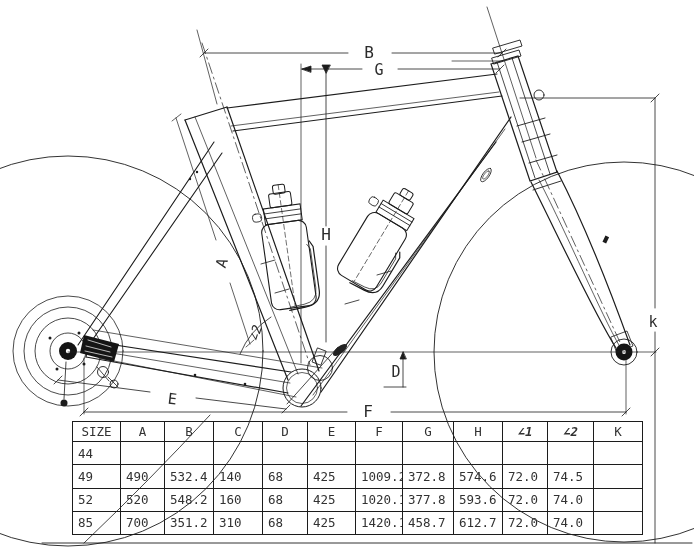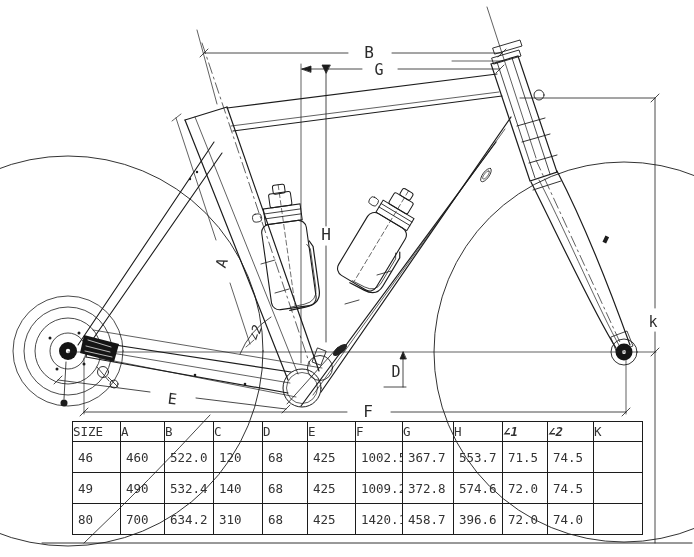--- a/index.html
+++ b/index.html
@@ -9,21 +9,21 @@
   svg text{fill:#2b2b2b;font-family:"DejaVu Sans Mono","Liberation Mono",monospace;}
   .dimlbl{font-size:15px;}
   .dimlbl-big{font-size:16px;}
   .dimlbl-sm{font-size:13px;font-style:italic;}
   
   #geo-table{position:absolute;left:72px;top:421px;width:570px;height:114px;
              border-collapse:collapse;table-layout:fixed;background:transparent;}
   #geo-table th,#geo-table td{border:1px solid #1c1c1c;padding:0 0 0 5px;margin:0;
              height:19px;font-size:12.5px;font-weight:normal;color:#323232;
              text-align:left;white-space:nowrap;overflow:hidden;background:transparent;}
-  #geo-table th{padding:0;}
+  #geo-table th{text-align:center;padding:0;}
   #geo-table th.angle-col{font-style:italic;font-weight:bold;}
 </style>
 </head>
 <body>
 
 <div id="stage">
 
 <svg width="694" height="557" viewBox="0 0 694 557">
   <g stroke="#1c1c1c" fill="none" stroke-linecap="round">
 
@@ -223,57 +223,71 @@
           <th>F</th>
           <th>G</th>
           <th>H</th>
           <th class="angle-col">∠1</th>
           <th class="angle-col">∠2</th>
           <th>K</th>
         </tr>
       </thead>
   <tbody>
         <tr>
-          <td>46</td>
-          <td>460</td>
-          <td>522.0</td>
-          <td>120</td>
-          <td>68</td>
-          <td>425</td>
-          <td>1002.5</td>
-          <td>367.7</td>
-          <td>553.7</td>
-          <td>71.5</td>
-          <td>74.5</td>
+          <td>44</td>
+          <td></td>
+          <td></td>
+          <td></td>
+          <td></td>
+          <td></td>
+          <td></td>
+          <td></td>
+          <td></td>
+          <td></td>
+          <td></td>
           <td></td>
         </tr>
         <tr>
           <td>49</td>
           <td>490</td>
           <td>532.4</td>
           <td>140</td>
           <td>68</td>
           <td>425</td>
           <td>1009.2</td>
           <td>372.8</td>
           <td>574.6</td>
           <td>72.0</td>
           <td>74.5</td>
           <td></td>
         </tr>
         <tr>
-          <td>80</td>
+          <td>52</td>
+          <td>520</td>
+          <td>548.2</td>
+          <td>160</td>
+          <td>68</td>
+          <td>425</td>
+          <td>1020.1</td>
+          <td>377.8</td>
+          <td>593.6</td>
+          <td>72.0</td>
+          <td>74.0</td>
+          <td></td>
+        </tr>
+        <tr>
+          <td>85</td>
           <td>700</td>
-          <td>634.2</td>
+          <td>351.2</td>
           <td>310</td>
           <td>68</td>
           <td>425</td>
           <td>1420.1</td>
           <td>458.7</td>
-          <td>396.6</td>
+          <td>612.7</td>
           <td>72.0</td>
           <td>74.0</td>
           <td></td>
         </tr>
       </tbody>
 </table>
 
 </div>
 
 </body></html>

